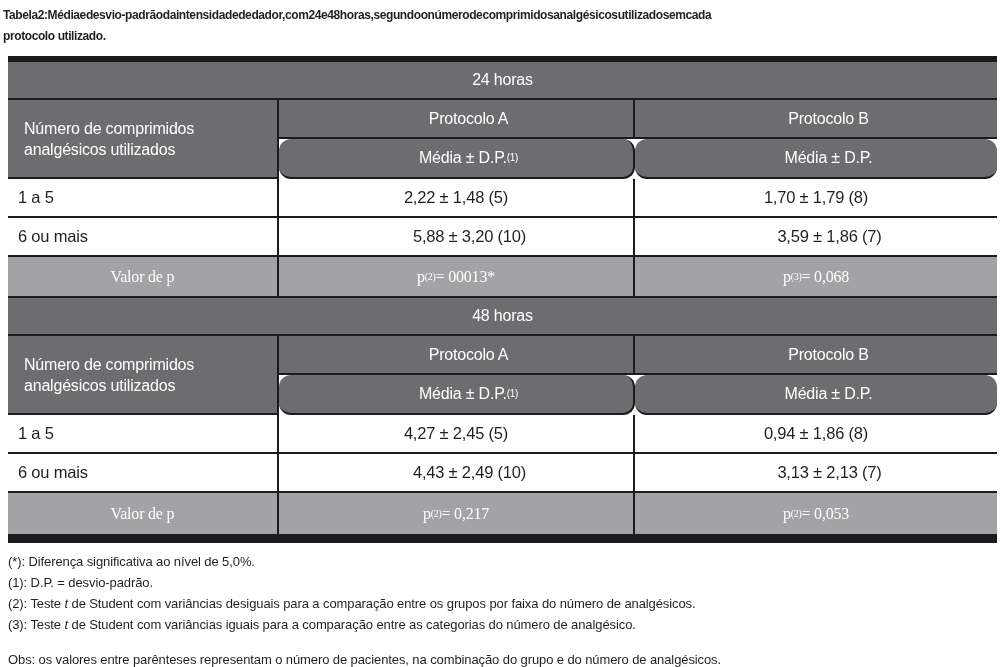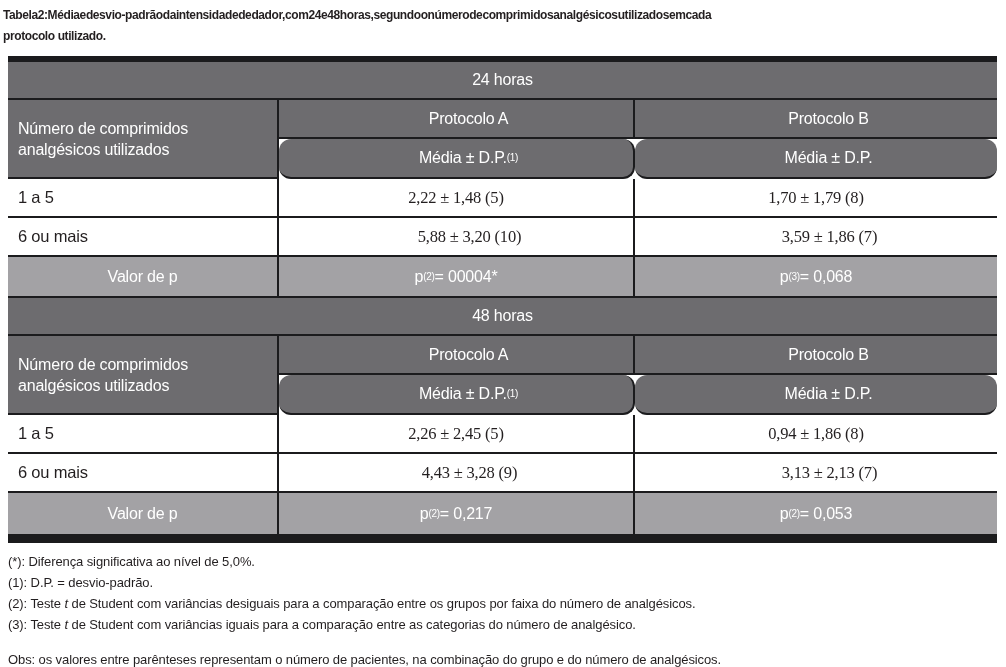--- a/index.html
+++ b/index.html
@@ -42,39 +42,39 @@
     letter-spacing:-0.2px;
   }
   .cell{
     display:flex;align-items:center;justify-content:center;
     font-size:16px;
     box-sizing:border-box;
   }
   .bb{border-bottom:2px solid var(--line);}
   .br{border-right:2px solid var(--line);}
   .c1{grid-column:1;} .c2{grid-column:2;} .c3{grid-column:3;}
-  .r2{grid-row:2;} .r3{grid-row:3;border-radius:12px;} .r4{grid-row:4;} .r5{grid-row:5;padding-left:27px;} .r6{grid-row:6;}
+  .r2{grid-row:2;} .r3{grid-row:3;border-radius:12px;} .r4{grid-row:4;} .r5{grid-row:5;padding-left:27px;} .r6{grid-row:6;font-family:Liberation Serif, serif;}
   .period{
     grid-column:1 / 4;grid-row:1;
     background:var(--dark);color:var(--hdr-text);
   }
   .hdr{background:var(--dark);color:var(--hdr-text);padding-left:25px;}
   .rowhdr{
     grid-column:1;grid-row:2 / 4;
     background:var(--dark);color:var(--hdr-text);
     justify-content:flex-start;
-    padding-left:10px;padding-right:14px;
+    padding-left:16px;padding-right:14px;
     line-height:21px;
   }
   .lbl{
     background:var(--row-bg);
     justify-content:flex-start;padding-left:10px;
     font-size:16.5px;
   }
-  .data{background:var(--row-bg);font-size:16.5px;font-family:Liberation Serif, serif;}
+  .data{background:var(--row-bg);font-size:16.5px;}
   .plabel,.pval{background:var(--light);color:var(--hdr-text);}
   sup{
     font-size:10px;
     line-height:0;
     vertical-align:5px;
     letter-spacing:-0.3px;
   }
   
   .notes{
     margin:8px 0 0 8px;
@@ -117,21 +117,21 @@
       <div class="cell data c3 r4 bb">1,70 ± 1,79 (8)</div>
 
       <div class="cell lbl c1 r5 br bb">6 ou mais</div>
       <div class="cell data c2 r5 br bb">5,88 ± 3,20 (10)</div>
       <div class="cell data c3 r5 bb">3,59 ± 1,86 (7)</div>
 
       <div class="cell plabel c1 r6 br bb">Valor de p</div>
       <div class="cell pval c2 r6 br bb">
           <span>p</span>
           <sup>(2)</sup>
-          <span> = 00004*</span>
+          <span> = 00013*</span>
         </div>
       <div class="cell pval c3 r6 bb">
           <span>p</span>
           <sup>(3)</sup>
           <span> = 0,068</span>
         </div>
     </div>
 
     <div class="sec">
       <div class="cell period bb">48 horas</div>
@@ -141,25 +141,25 @@
       <div class="cell hdr c2 r3 br bb">
           <span>Média ± D.P.</span>
           <sup>(1)</sup>
         </div>
       <div class="cell hdr c3 r3 bb">
           <span>Média ± D.P.</span>
           <sup></sup>
         </div>
 
       <div class="cell lbl c1 r4 br bb">1 a 5</div>
-      <div class="cell data c2 r4 br bb">2,26 ± 2,45 (5)</div>
+      <div class="cell data c2 r4 br bb">4,27 ± 2,45 (5)</div>
       <div class="cell data c3 r4 bb">0,94 ± 1,86 (8)</div>
 
       <div class="cell lbl c1 r5 br bb">6 ou mais</div>
-      <div class="cell data c2 r5 br bb">4,43 ± 3,28 (9)</div>
+      <div class="cell data c2 r5 br bb">4,43 ± 2,49 (10)</div>
       <div class="cell data c3 r5 bb">3,13 ± 2,13 (7)</div>
 
       <div class="cell plabel c1 r6 br">Valor de p</div>
       <div class="cell pval c2 r6 br">
           <span>p</span>
           <sup>(2)</sup>
           <span> = 0,217</span>
         </div>
       <div class="cell pval c3 r6">
           <span>p</span>

